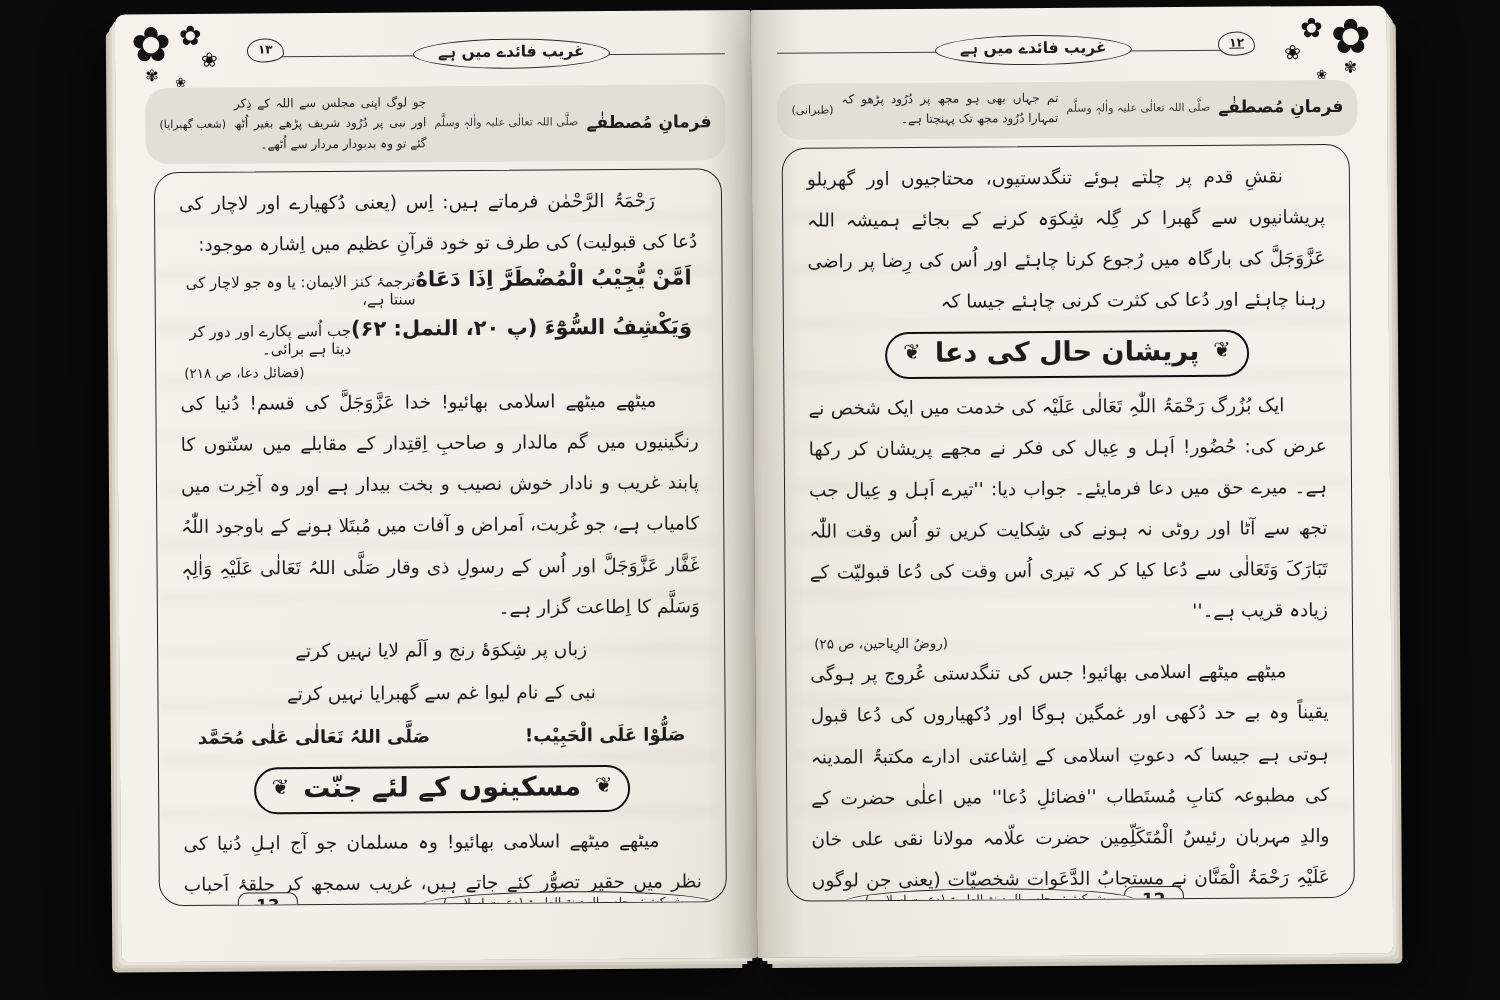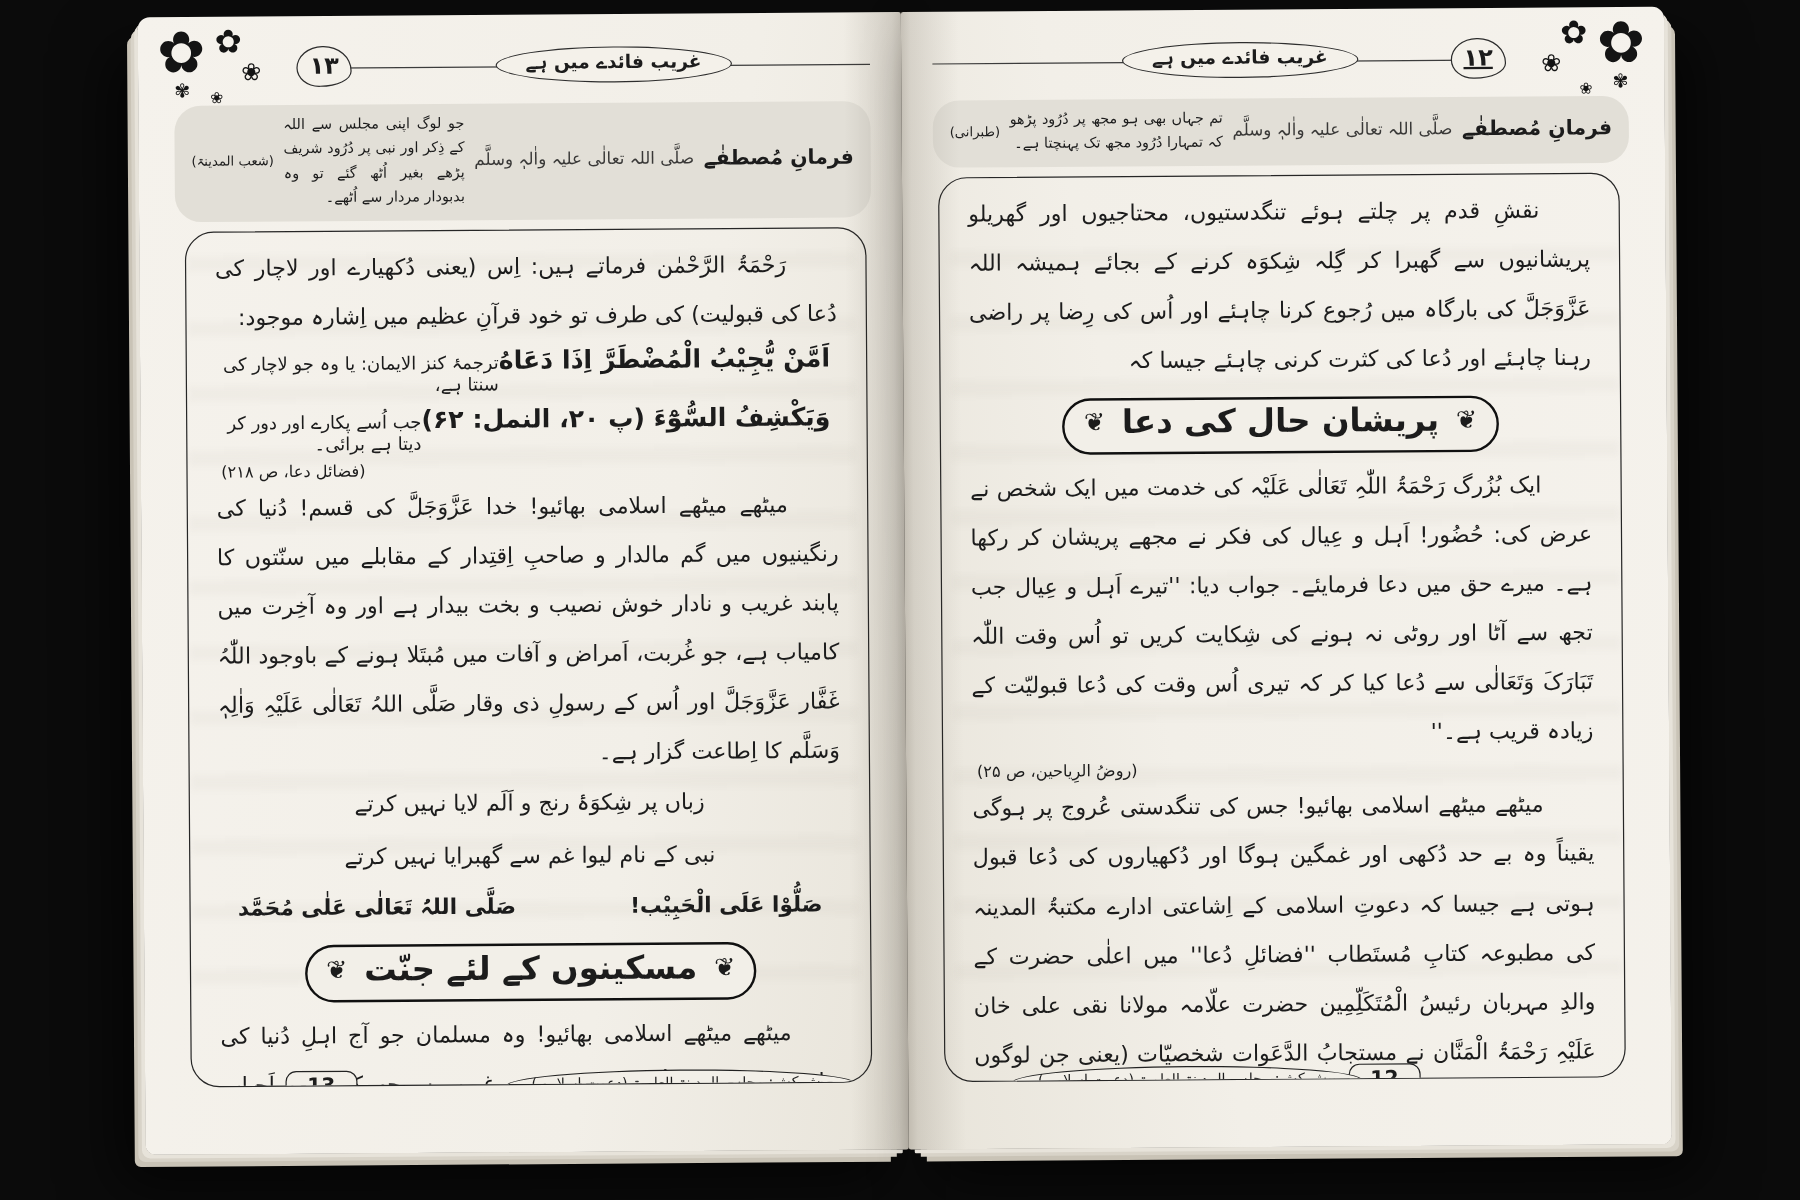--- a/index.html
+++ b/index.html
@@ -32,32 +32,32 @@
   .page-right .flowers{right:-14px;}
   .flower{position:absolute;line-height:1;}
   .fl1{font-size:48px;top:0;}
   .fl2{font-size:27px;top:2px;}
   .fl3{font-size:20px;top:30px;}
   .fl4{font-size:16px;top:48px;}
   .fl5{font-size:13px;top:56px;}
   .page-left .fl1{left:2px;} .page-left .fl2{left:50px;} .page-left .fl3{left:72px;} .page-left .fl4{left:16px;} .page-left .fl5{left:46px;}
   .page-right .fl1{right:2px;} .page-right .fl2{right:50px;} .page-right .fl3{right:72px;} .page-right .fl4{right:16px;} .page-right .fl5{right:46px;}
   .badge{position:absolute;top:13px;border:1.6px solid #2c2c2c;background:#f4f1ea;
-    border-radius:48% 52% 58% 42% / 55% 62% 38% 48%;padding:3px 10px 5px;font-weight:bold;font-size:20px;z-index:2;}
+    border-radius:48% 52% 58% 42% / 55% 62% 38% 48%;padding:3px 10px 5px;font-weight:bold;font-size:12px;z-index:2;}
   .page-left .badge{left:104px;}
   .page-right .badge{right:104px;text-decoration:underline;}
   .title-oval{position:absolute;top:15px;border:1.5px solid #2e2e2e;background:#f4f1ea;border-radius:50%;
     padding:3px 24px 7px;font-size:15.5px;font-weight:600;white-space:nowrap;z-index:2;}
   .page-left .title-oval{left:270px;}
   .page-right .title-oval{left:160px;}
   
   .hadith{display:flex;align-items:center;gap:8px;background:#e2dfd7;border-radius:22px;
     padding:6px 14px 9px;margin:0 2px 6px;position:relative;z-index:2;flex:0 0 auto;}
   .farman{font-weight:800;font-size:17px;white-space:nowrap;}
-  .honorific{font-size:14px;white-space:nowrap;opacity:.85;}
+  .honorific{font-size:11px;white-space:nowrap;opacity:.85;}
   .hadith-text{font-size:12px;flex:1;text-align:justify;line-height:1.7;}
   .hadith-src{font-size:11px;white-space:nowrap;}
   
   .frame{flex:1 1 auto;border:1.7px solid #262626;border-radius:24px;margin:2px 6px 22px 10px;
     padding:10px 24px 30px;position:relative;display:flex;flex-direction:column;overflow:hidden;z-index:1;background:rgba(255,255,255,0.0);}
   .page-right .frame{margin:2px 10px 22px 6px;}
   .bt{font-size:18.5px;line-height:2.22;text-align:justify;margin:0;}
   .indent{text-indent:42px;}
   .verse-row{display:flex;justify-content:space-between;align-items:baseline;padding:4px 6px;}
   .arabic{font-weight:bold;font-size:21px;white-space:nowrap;}
@@ -97,21 +97,21 @@
         <span class="flower fl5">❀</span>
       </div>
       <span class="badge">۱۳</span>
       <span class="title-oval">غریب فائدے میں ہے</span>
     </div>
 
     <div class="hadith">
       <span class="farman">فرمانِ مُصطفٰے</span>
       <span class="honorific">صلَّی اللہ تعالٰی علیہ واٰلہٖ وسلَّم</span>
       <span class="hadith-text">جو لوگ اپنی مجلس سے اللہ کے ذِکر اور نبی پر دُرُود شریف پڑھے بغیر اُٹھ گئے تو وہ بدبودار مردار سے اُٹھے۔</span>
-      <span class="hadith-src">(شعب المدینۃ)</span>
+      <span class="hadith-src">(شعب گھبرایا)</span>
     </div>
 
     <div class="frame">
       <p class="bt indent">رَحْمَۃُ الرَّحْمٰن فرماتے ہیں: اِس (یعنی دُکھیارے اور لاچار کی دُعا کی قبولیت) کی طرف تو خود قرآنِ عظیم میں اِشارہ موجود:</p>
       <div class="verse-row">
         <span class="arabic">اَمَّنْ یُّجِیْبُ الْمُضْطَرَّ اِذَا دَعَاهُ</span>
         <span class="trans">ترجمۂ کنز الایمان: یا وہ جو لاچار کی سنتا ہے،</span>
       </div>
       <div class="verse-row">
         <span class="arabic">وَیَکْشِفُ السُّوْٓءَ (پ ۲۰، النمل: ۶۲)</span>

